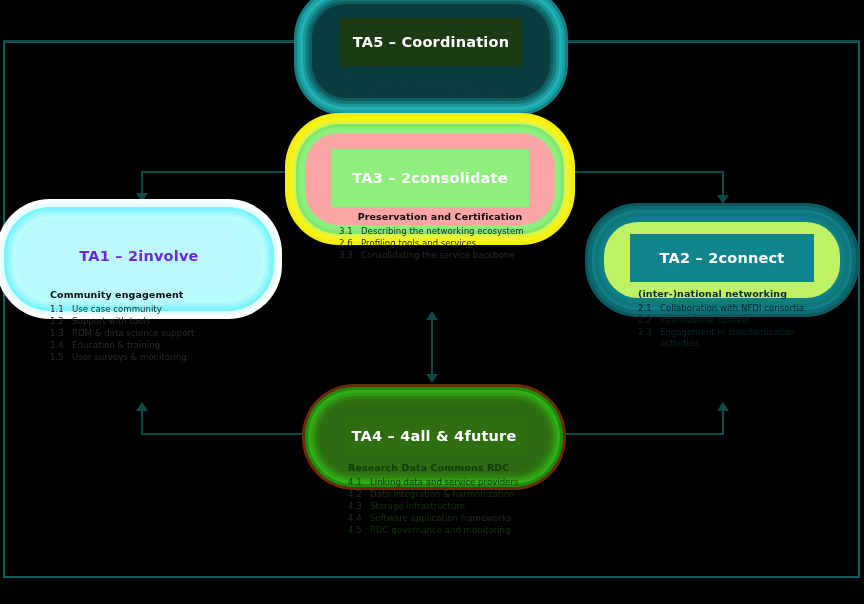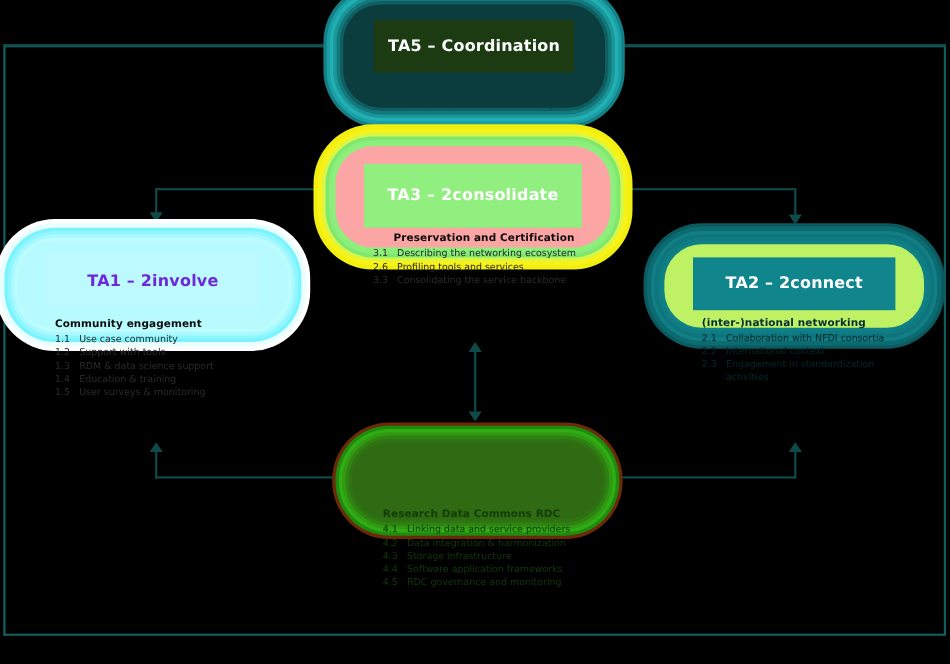--- a/index.html
+++ b/index.html
@@ -192,20 +192,23 @@
         <span class="txt">International context</span>
       </li>
       <li>
         <span class="num">2.3</span>
         <span class="txt">Engagement in standardization activities</span>
       </li>
     </ul>
   </div>
 
   <div class="node" id="ta4">
+    <div class="titlebox">
+      <span class="title">TA4 – 4all &amp; 4future</span>
+    </div>
     <div class="subhead">Research Data Commons RDC</div>
     <ul class="items">
       <li>
         <span class="num">4.1</span>
         <span class="txt">Linking data and service providers</span>
       </li>
       <li>
         <span class="num">4.2</span>
         <span class="txt">Data integration &amp; harmonization</span>
       </li>

